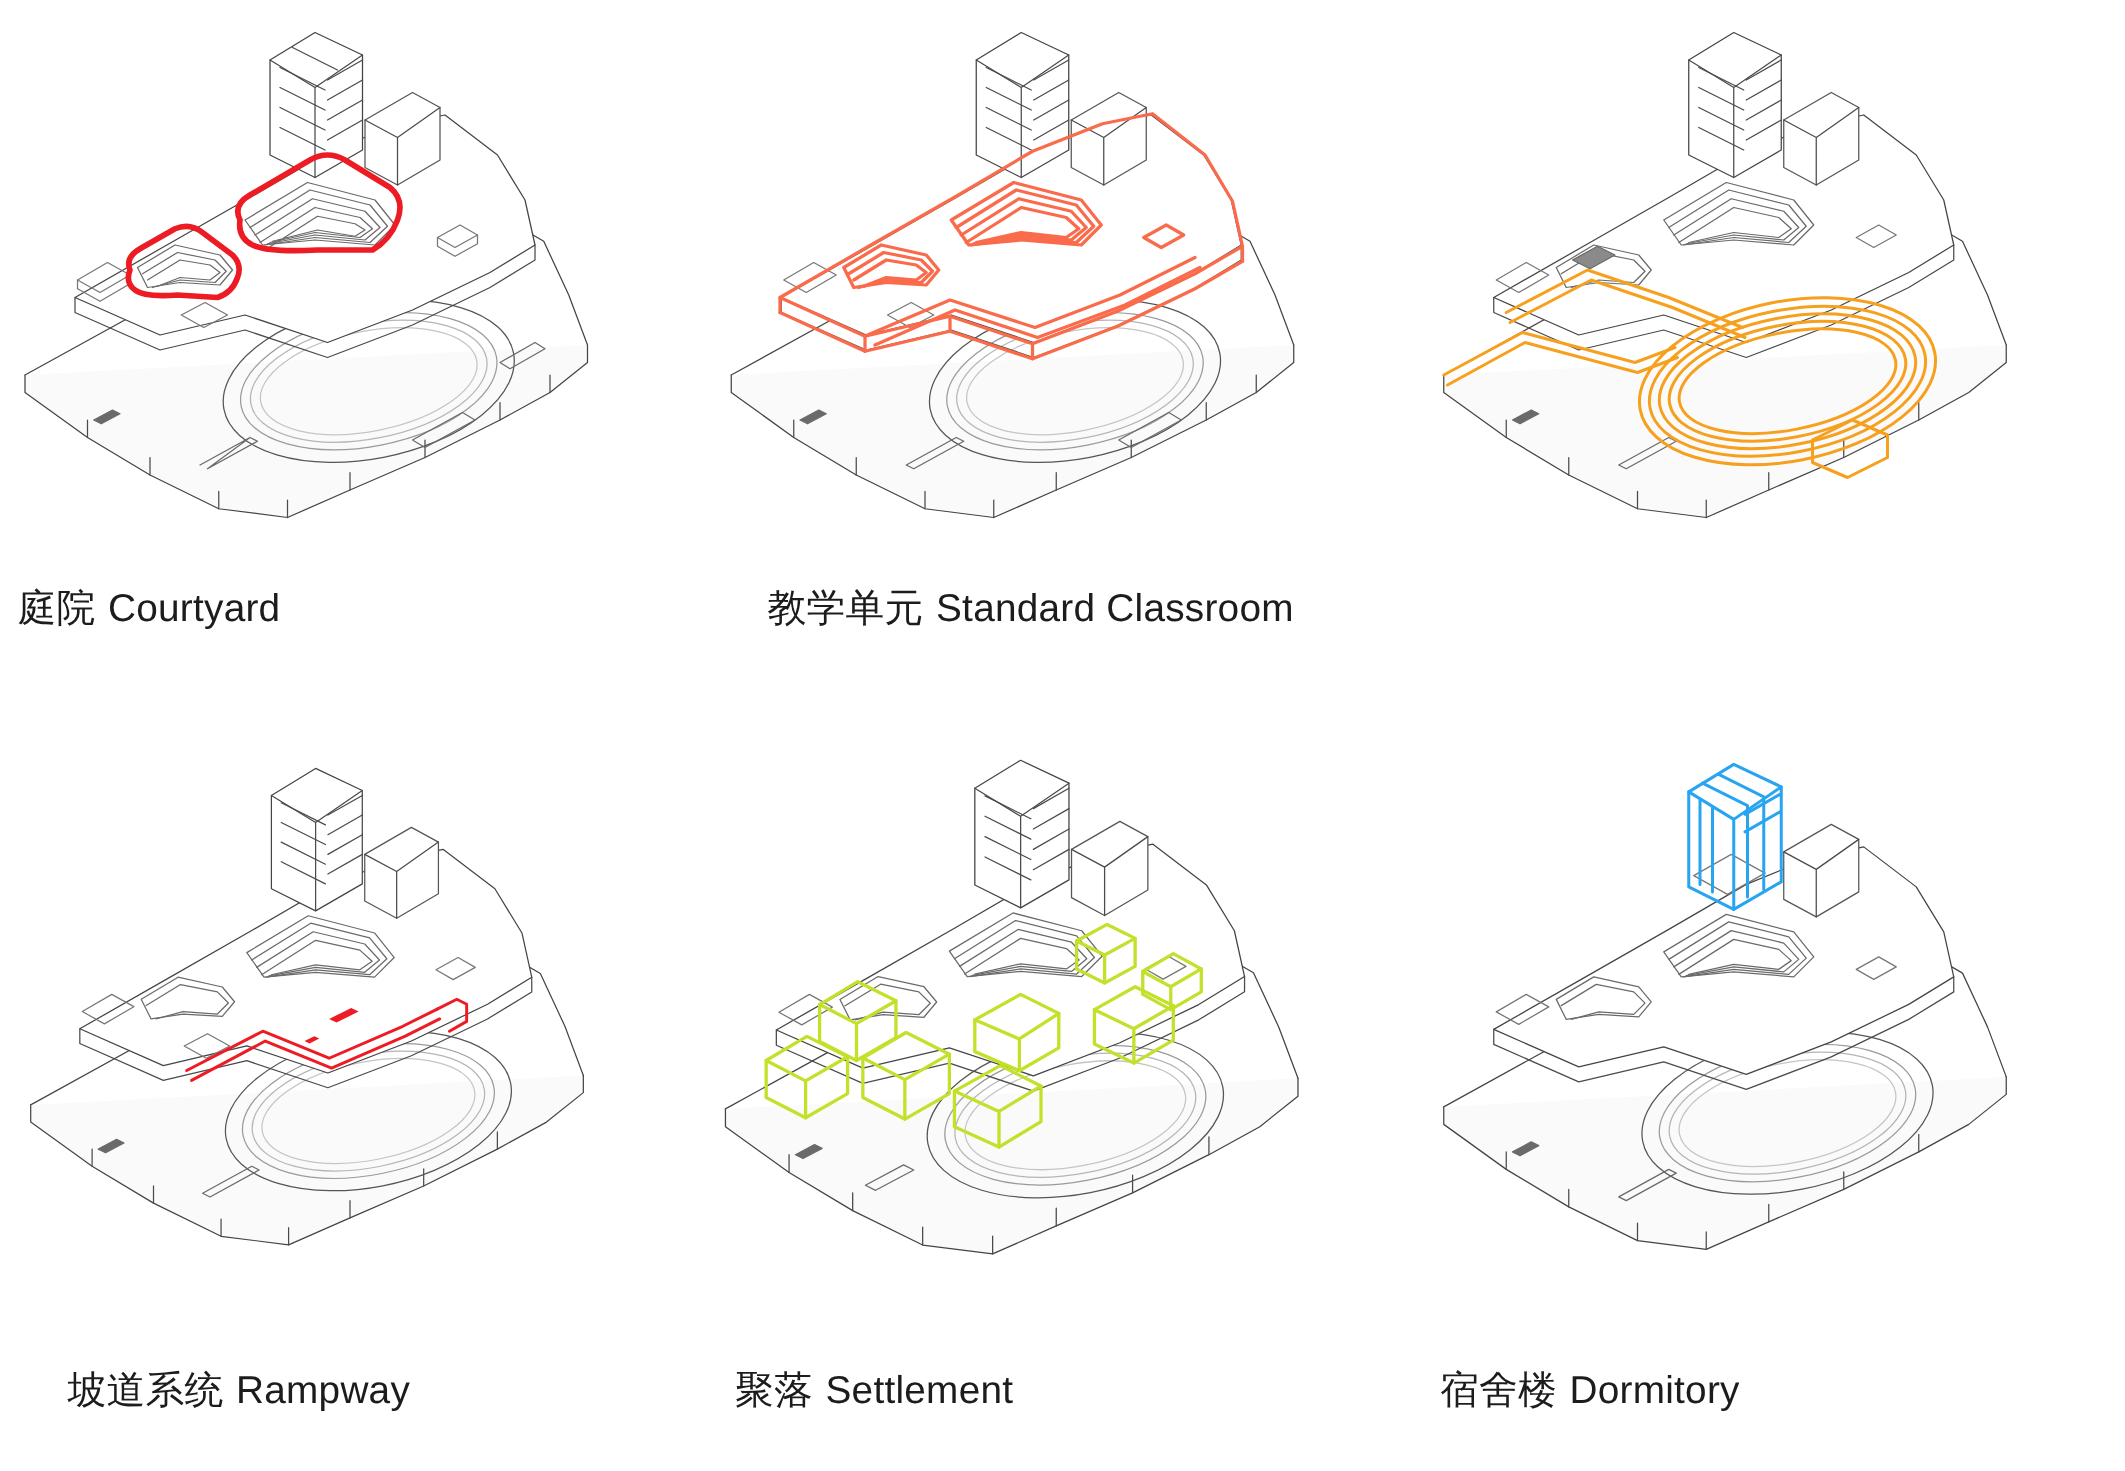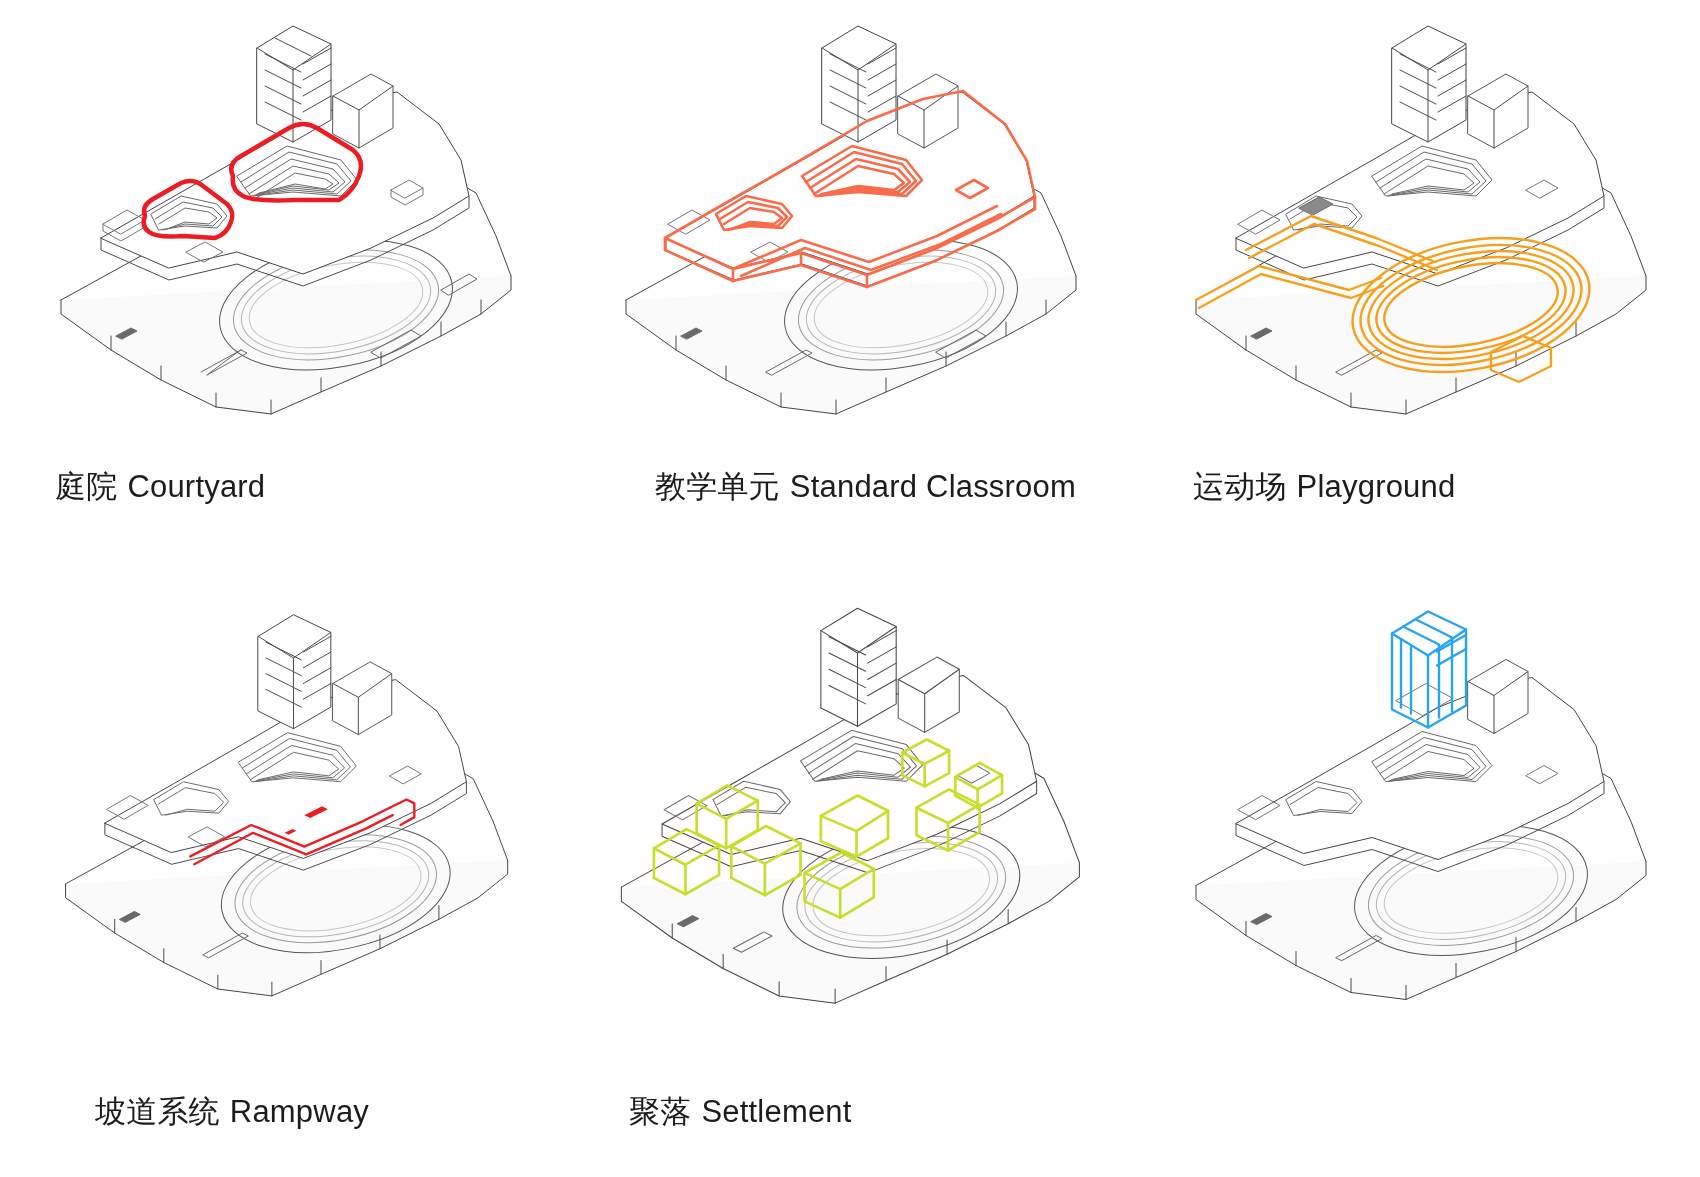--- a/index.html
+++ b/index.html
@@ -12,21 +12,20 @@
     width: 1700px;
     height: 1177px;
     font-family: "Liberation Sans", "DejaVu Sans", sans-serif;
     color: #1a1a1a;
     overflow: hidden;
   }
   #board {
     position: relative;
     width: 1564px;
     height: 1177px;
-    padding-left: 41px;
   }
   .grid {
     display: grid;
     grid-template-columns: 560px 570px 570px;
     grid-template-rows: 516px 625px;
     width: 1700px;
     height: 1177px;
   }
   .panel {
     position: relative;
@@ -265,23 +264,20 @@
             <ellipse cx="300" cy="305" rx="104" ry="51" transform="rotate(-11 300 305)"></ellipse>
             <ellipse cx="300" cy="305" rx="96" ry="45" transform="rotate(-11 300 305)"></ellipse>
             <ellipse cx="300" cy="305" rx="88" ry="39" transform="rotate(-11 300 305)"></ellipse>
             <path d="M25 300 L88 266 L178 290 L210 278"></path>
             <path d="M28 308 L90 274 L180 298 L212 286"></path>
             <path d="M75 250 L140 216 L205 238 L264 262"></path>
             <path d="M78 258 L143 224 L208 246 L266 270"></path>
             <path d="M320 352 L352 336 L380 348 L380 366 L348 382 L320 370 Z"></path>
           </g>
         </svg>
-      </div>
-      <div class="caption">
-        <span class="cap-cn">运动场</span><span class="cap-gap"></span><span class="cap-en">Playground</span>
       </div>
     </div>
 
     <div class="panel p5">
       <div class="figure">
         <svg viewBox="0 0 570 540" preserveAspectRatio="xMidYMid meet">
           <g fill="none" stroke="#4a4a4a" stroke-width="1" stroke-linejoin="round" stroke-linecap="round">
             <g>
               <path d="M25 360 L123 306 L155 290 L210 258 L255 232 L305 210 L345 198 L397 228 L440 253 L460 296 L475 336 L445 360 L405 382 L345 412 L285 438 L235 460 L180 453 L125 426 L75 396 Z" fill="#ffffff" stroke="#444"></path>
               <path d="M25 360 L25 374 L75 410 L125 440 L180 467 L235 474 L285 452 L345 426 L405 396 L445 374 L475 350 L475 336" fill="#fafafa" stroke="#444"></path>
@@ -457,16 +453,19 @@
           <g fill="none" stroke="#28A5F0" stroke-width="2.4" stroke-linejoin="round" stroke-linecap="round">
             <path d="M221 108 L257 86 L295 104 L295 180 L257 202 L221 184 Z"></path>
             <path d="M221 108 L257 130 L295 104 M257 130 L257 202"></path>
             <path d="M232 101 L268 119 L268 192"></path>
             <path d="M245 94 L281 112 L281 186"></path>
             <path d="M230 114 L230 182 M240 120 L240 188"></path>
             <path d="M266 126 L294 110 M266 140 L294 124"></path>
           </g>
         </svg>
       </div>
+      <div class="caption">
+        <span class="cap-cn">宿舍楼</span><span class="cap-gap"></span><span class="cap-en">Dormitory</span>
+      </div>
     </div>
 
   </div>
 </div>
 
 </body></html>

